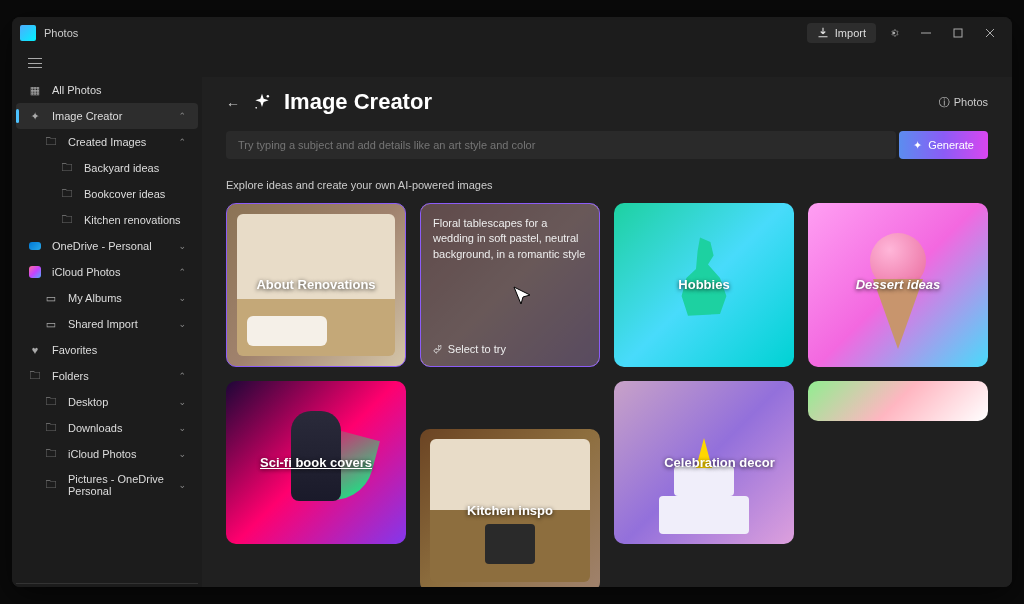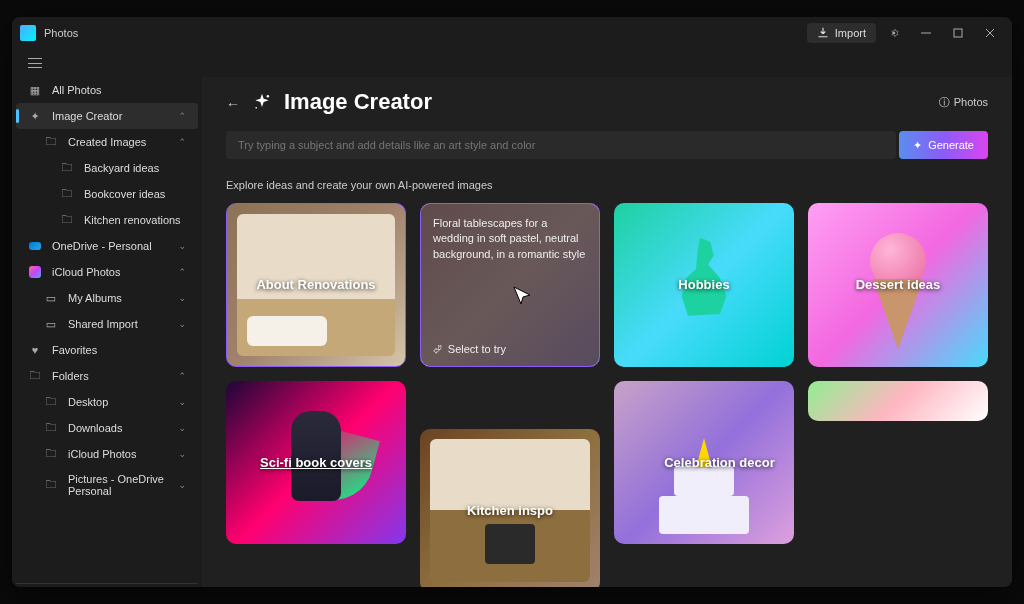--- a/index.html
+++ b/index.html
@@ -53,21 +53,21 @@
 .card { aspect-ratio: 1.1/1; border-radius: 10px; position: relative; overflow: hidden; cursor: pointer; display: flex; align-items: center; justify-content: center; }
 .card-title { color: #fff; font-size: 13px; font-weight: 600; text-shadow: 0 1px 4px rgba(0,0,0,0.8); z-index: 2; text-align: center; padding: 0 10px; }
 .card.hovered { border: 1px solid #8b5cf6; }
 .card-overlay { position: absolute; inset: 0; background: rgba(0,0,0,0.55); padding: 12px; display: flex; flex-direction: column; }
 .card-prompt { font-size: 11px; color: #eee; line-height: 1.4; }
 .select-try { position: absolute; bottom: 10px; left: 12px; display: flex; align-items: center; gap: 6px; font-size: 11px; color: #eee; }
 
 .card.renov { background: linear-gradient(135deg, #8b7355, #a0826d, #d4c5a9); border: 1px solid #8b5cf6; }
 .card.flowers { background: linear-gradient(135deg, #d4a5a5, #e8c4c4, #c4a5d4); }
 .card.hobbies { background: linear-gradient(135deg, #1dd1a1, #48dbfb, #00d2d3); }
-.card.dessert { background: linear-gradient(135deg, #ff9ff3, #f368e0, #48dbfb); }
+.card.dessert { background: linear-gradient(135deg, #ff9ff3, #f368e0, #48dbfb); font-style: italic; }
 .card.scifi { background: linear-gradient(135deg, #1e0638, #ff006e, #8338ec); text-decoration: underline; }
 .card.kitchen { background: linear-gradient(135deg, #6b4423, #8d6e3e, #a0826d); margin-top: 48px; }
 .card.celebration { background: linear-gradient(135deg, #c8a2c8, #9370db, #dda0dd); padding-left: 31px; }
 .card.botanical { background: linear-gradient(135deg, #2d5016, #568203, #8fbc8f); }
 .card.p1 { background: linear-gradient(135deg, #90ee90, #ffb6c1, #fff); }
 .card.p2 { background: linear-gradient(135deg, #f5f5dc, #d4e8d4, #fff); }
 .card.p3 { background: linear-gradient(135deg, #ff69b4, #87ceeb, #ffd700); }
 .card.p4 { background: linear-gradient(135deg, #8b7355, #a0826d); }
 .card.partial { aspect-ratio: auto; height: 40px; }
 

